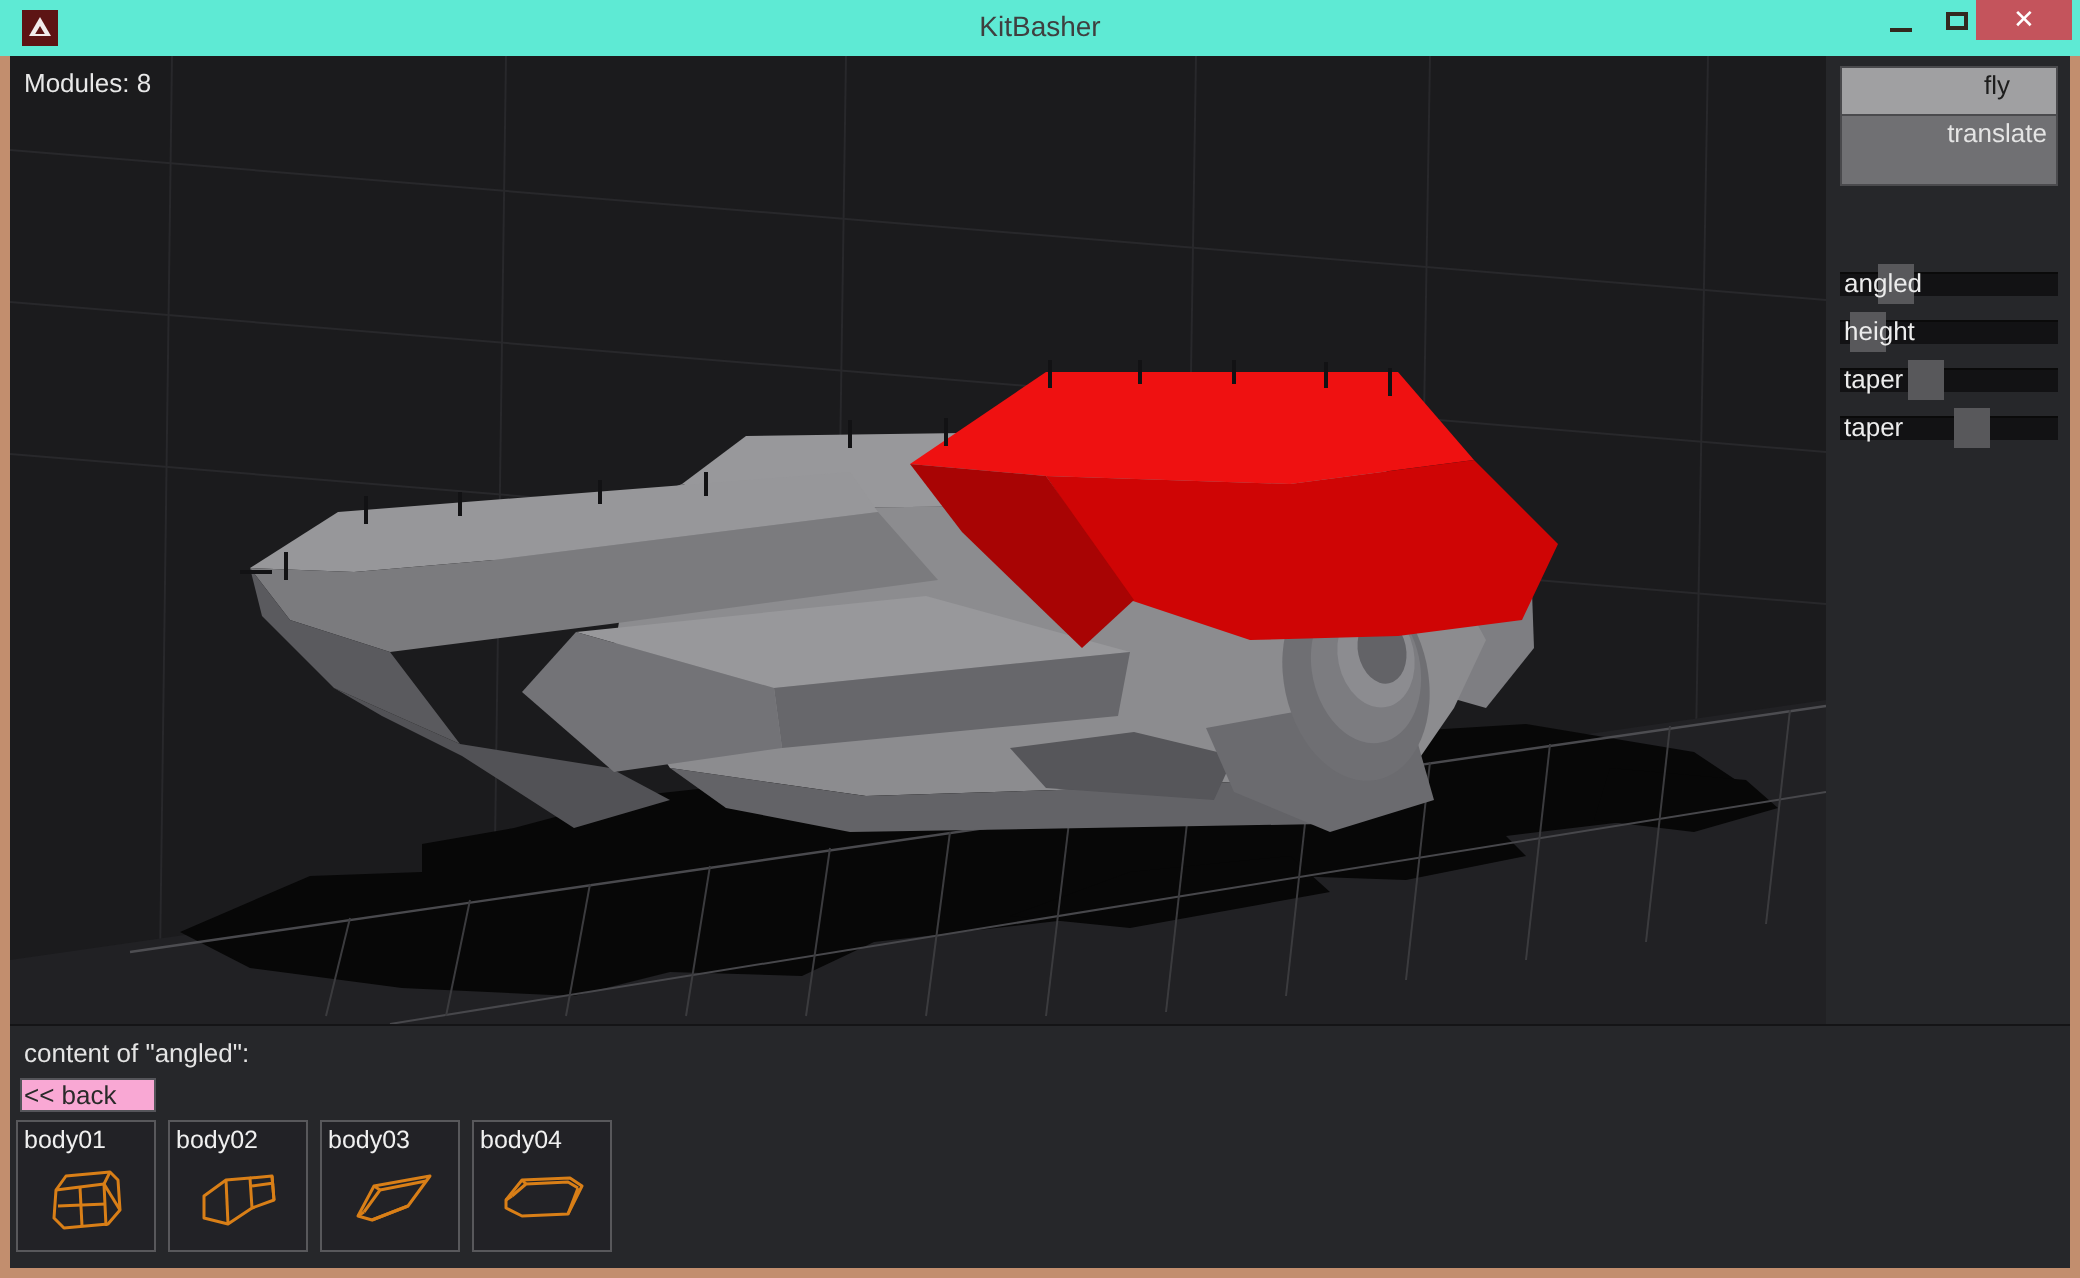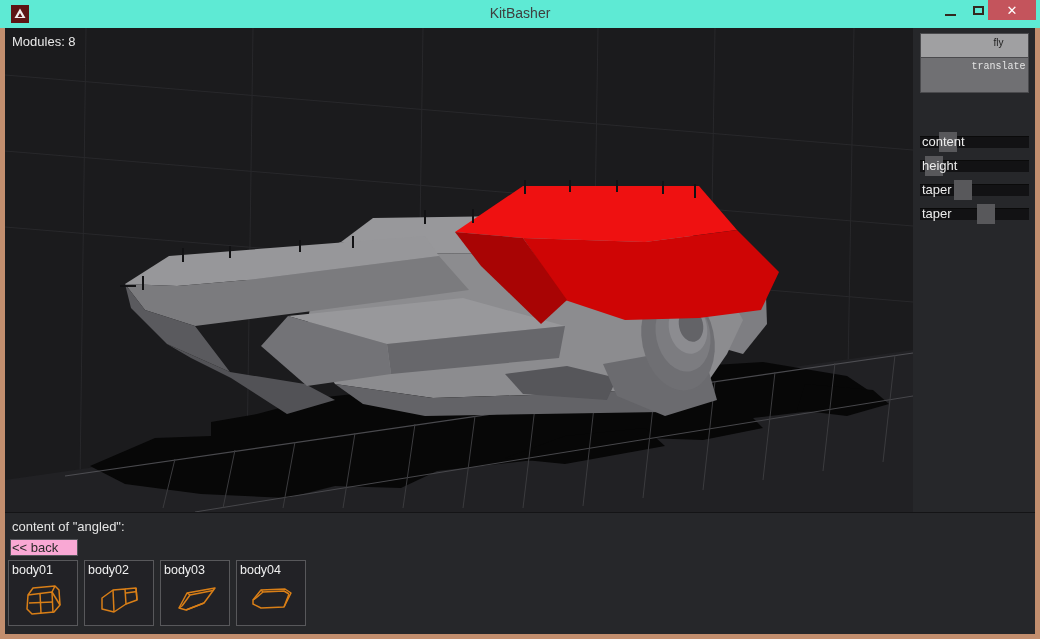--- a/index.html
+++ b/index.html
@@ -23,23 +23,23 @@
     font-size:13px; font-weight:bold; }
 
   
   #content { position:absolute; left:5px; top:28px; width:1030px; height:606px; background:#26272a; }
   #viewport { position:absolute; left:0; top:0; width:908px; height:484px; background:#0f766e; }
   #modules-count { position:absolute; left:7px; top:6px; font-size:13px; color:#e8e8e8; z-index:5; }
 
   
   #right-panel { position:absolute; left:908px; top:0; width:122px; height:484px; background:#26272a; }
   .panel-btn { position:absolute; left:7px; width:109px; height:36px; text-align:center;
-    font-size:10px; line-height:18px; border:1px solid #4a4a4d; cursor:default;padding-left:48px; }
+    font-size:13px; line-height:18px; border:1px solid #4a4a4d; cursor:default;padding-left:48px; }
   #fly-btn { top:5px; background:#a0a0a2; color:#1d1d1d; }
-  #translate-btn { top:29px; background:#707073; color:#e4e4e4;font-family:Liberation Mono, monospace; }
+  #translate-btn { top:29px; background:#707073; color:#e4e4e4; }
   .slider { position:absolute; left:7px; width:109px; height:20px; }
   .slider .track { position:absolute; left:0; top:4px; width:109px; height:12px;
     background:#121214; border-top:1px solid #0a0a0a; }
   .slider .handle { position:absolute; top:0; width:18px; height:20px; background:#58585b; z-index:2; }
   .slider .lbl { position:absolute; left:2px; top:2px; font-size:13px; color:#ececec; z-index:3; }
   #slider-length { top:104px; } #slider-height { top:128px; }
   #slider-width  { top:152px; } #slider-taper  { top:176px; }
 
   
   #bottom-panel { position:absolute; left:0; top:484px; width:1030px; height:122px;
@@ -177,21 +177,21 @@
       </svg>
     </div>
 
     <div id="right-panel">
       <div id="fly-btn" class="panel-btn">fly</div>
       <div id="translate-btn" class="panel-btn">translate</div>
 
       <div id="slider-length" class="slider">
         <div class="track"></div>
         <div class="handle" style="left: 17%;"></div>
-        <div class="lbl">content</div>
+        <div class="lbl">angled</div>
       </div>
       <div id="slider-height" class="slider">
         <div class="track"></div>
         <div class="handle" style="left: 5%;"></div>
         <div class="lbl">height</div>
       </div>
       <div id="slider-width" class="slider">
         <div class="track"></div>
         <div class="handle" style="left: 31%;"></div>
         <div class="lbl">taper</div>

